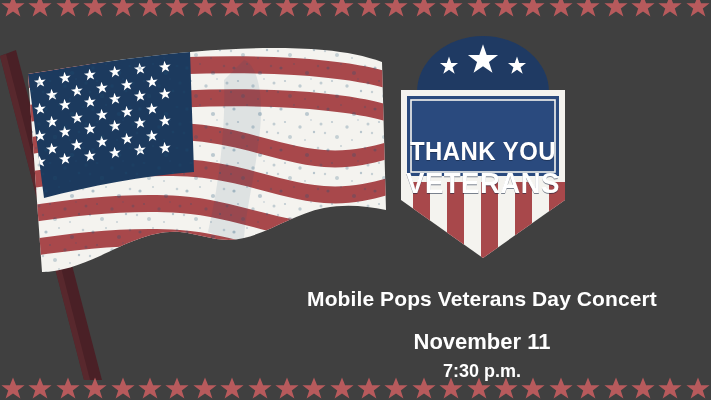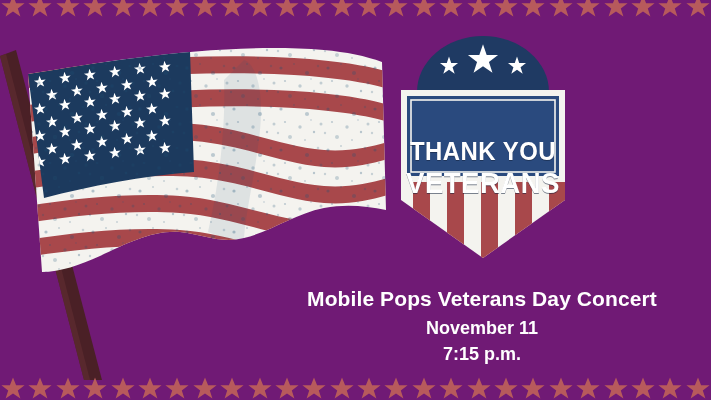--- a/index.html
+++ b/index.html
@@ -9,21 +9,21 @@
     background: #0d2a3d;
   }
   body {
     font-family: "Liberation Sans", sans-serif;
   }
   .poster {
     position: relative;
     width: 711px;
     height: 400px;
     overflow: hidden;
-    background: #701a75;
+    background: #404040;
   }
 
   
   .star-strip {
     position: absolute;
     left: 0;
     width: 711px;
     height: 30px;
     display: flex;
     align-items: center;
@@ -90,24 +90,24 @@
     text-align: center;
     color: #ffffff;
   }
   .copy .headline {
     font-size: 21px;
     font-weight: bold;
     line-height: 1.25;
     letter-spacing: 0.1px;
   }
   .copy .date {
-    font-size: 18px;
+    font-size: 22px;
     font-weight: bold;
     line-height: 1.45;
-    margin-top: 3px;
+    margin-top: 14px;
   }
   .copy .time {
     font-size: 18px;
     font-weight: bold;
     line-height: 1.45;
   }
 </style>
 </head>
 <body>
 
@@ -350,21 +350,21 @@
         <rect x="18" y="68" width="144" height="72" fill="none" stroke="#f4f3ef" stroke-width="1.6"></rect>
       </g>
     </svg>
     <div class="plaque-line l1">THANK YOU</div>
     <div class="plaque-line l2">VETERANS</div>
   </div>
 
   <div class="copy">
     <div class="headline">Mobile Pops Veterans Day Concert</div>
     <div class="date">November 11</div>
-    <div class="time">7:15 p.m.</div>
+    <div class="time">7:30 p.m.</div>
   </div>
 
   <div class="star-strip top">
       <span class="bstar">
         <svg viewBox="0 0 26 26" xmlns="http://www.w3.org/2000/svg">
           <path d="M13,1.5 L16.1,9.3 L24.6,9.3 L17.8,14.4 L20.4,22.6 L13,17.6 L5.6,22.6 L8.2,14.4 L1.4,9.3 L9.9,9.3 Z" fill="#b75a5c"></path>
         </svg>
       </span>
       <span class="bstar">
         <svg viewBox="0 0 26 26" xmlns="http://www.w3.org/2000/svg">

